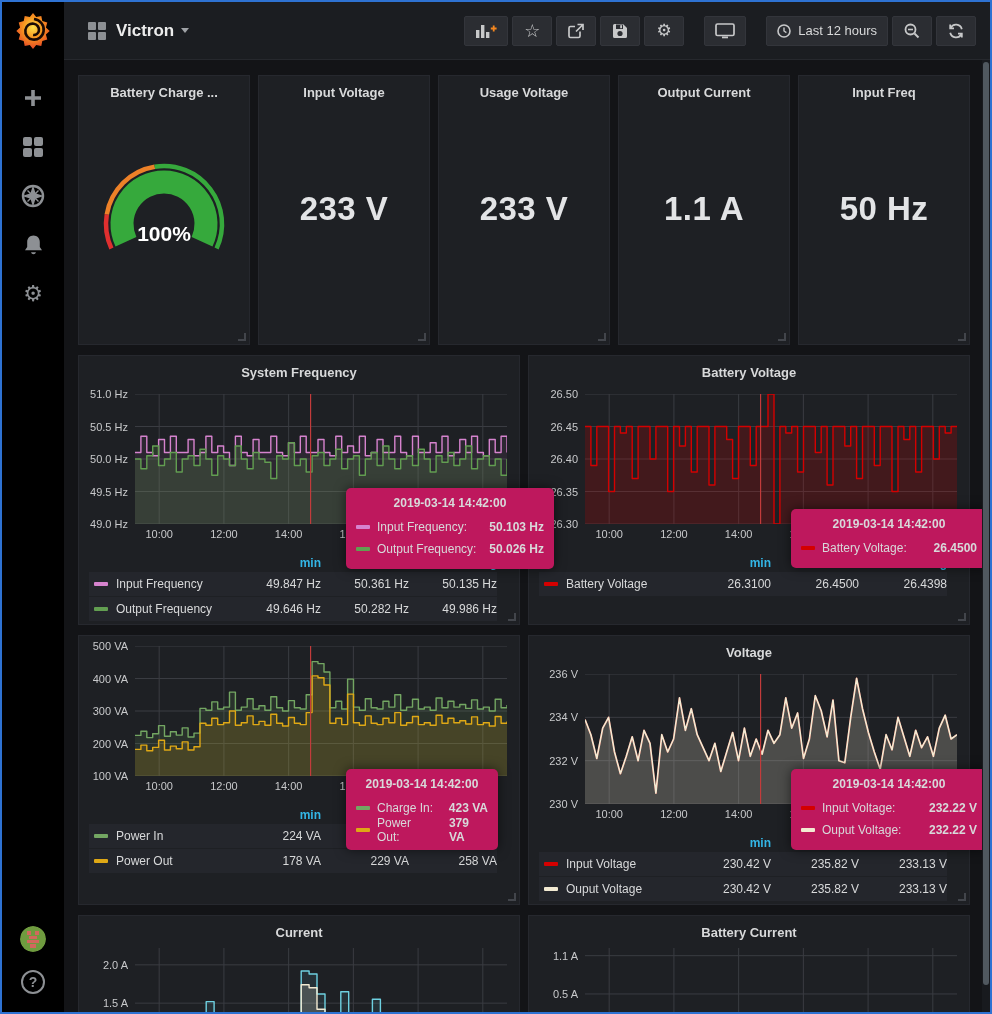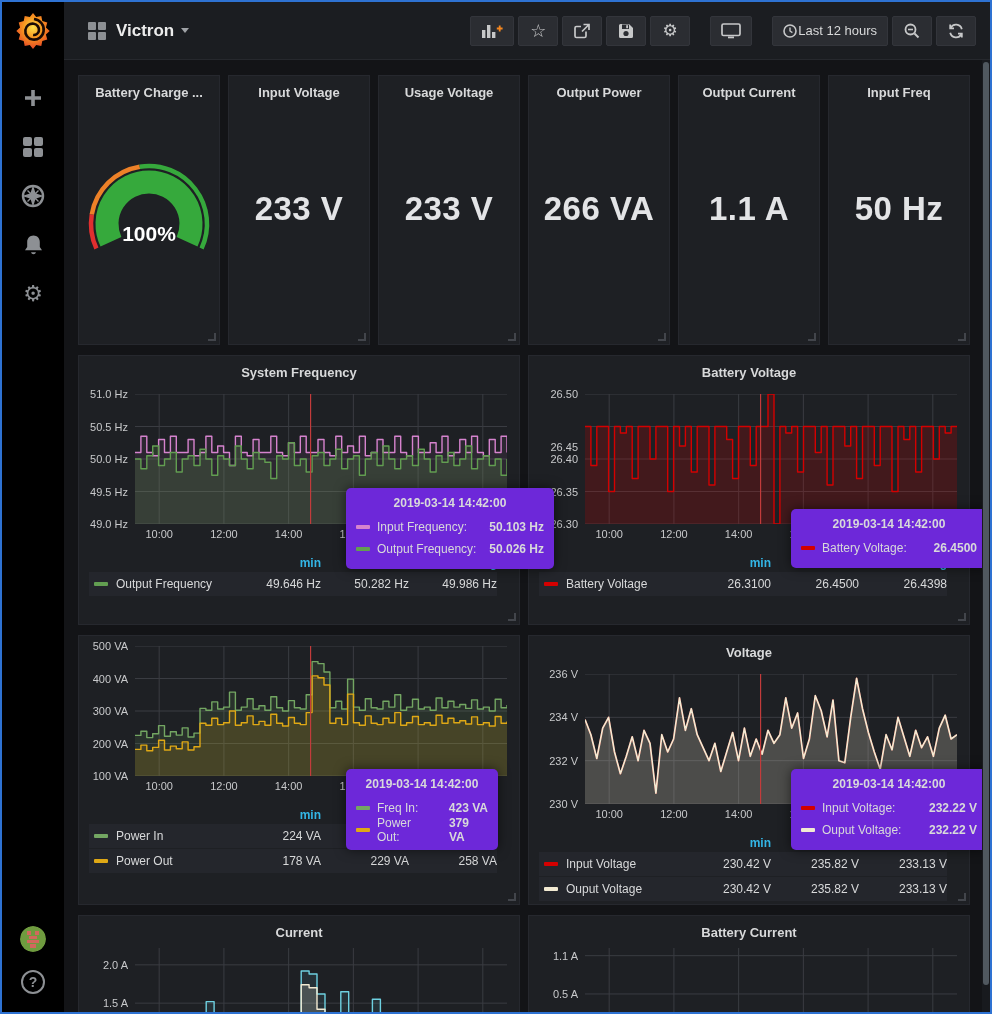--- a/index.html
+++ b/index.html
@@ -28,21 +28,21 @@
   .grid-icon i { background:#8d9094; border-radius:1px; }
   .dash-title { color:#ececec; font-size:17px; font-weight:700; cursor:pointer; display:flex; align-items:center; gap:7px; }
   .caret { width:0; height:0; border-left:4px solid transparent; border-right:4px solid transparent; border-top:5px solid #9fa2a6; }
   .nav-right { margin-left:auto; display:flex; align-items:center; padding-right:14px; }
   .nav-btn { height:30px; min-width:40px; padding:0 10px; margin-left:4px; background:#2b2d32; border:1px solid #33353b;
              border-radius:2px; display:flex; align-items:center; justify-content:center; color:#c7c8c9; cursor:pointer; }
   .nav-btn svg { display:block; }
   .nav-gap { width:16px; }
   .star-glyph { font-size:18px; line-height:18px; color:#c7c8c9; }
   .gear-glyph { font-size:17px; line-height:17px; color:#c7c8c9; }
-  .time-btn { gap:1px; font-size:13px; color:#d8d9da; white-space:nowrap; }
+  .time-btn { gap:7px; font-size:13px; color:#d8d9da; white-space:nowrap; }
 
   
   .scrollbar { position:fixed; top:60px; right:2px; bottom:2px; width:8px; background:#181a1e; z-index:6; }
   .scroll-thumb { position:absolute; top:2px; right:1px; width:6px; height:97%; background:#50585f; border-radius:3px; cursor:pointer; }
 
   
   .dashboard { position:fixed; left:64px; top:60px; right:10px; bottom:2px; overflow:hidden; padding:15px 12px 0 14px; }
   .row { display:flex; gap:8px; margin-bottom:10px; }
   .panel { position:relative; background:#1e2024; border:1px solid #26282e; height:270px; }
   .panel::after { content:""; position:absolute; right:3px; bottom:3px; width:6px; height:6px;
@@ -66,21 +66,21 @@
   .x-tick { position:absolute; transform:translateX(-50%); font-size:11px; color:#c8c9cb; top:1px; white-space:nowrap; }
   .legend { margin:9px 22px 0 10px; font-size:12px; }
   .legend-header { display:flex; justify-content:flex-end; height:18px; align-items:center; color:#33b5e5; font-weight:700; }
   .legend-header span { width:88px; text-align:right; }
   .legend-row { display:flex; align-items:center; height:24px; margin-bottom:1px; background:#24262c; padding-left:5px;
                 color:#d8d9da; cursor:pointer; }
   .swatch { width:14px; height:4px; border-radius:1px; margin-right:8px; flex:none; }
   .l-name { flex:1; text-align:left; }
   .l-val { width:88px; text-align:right; }
 
-  .g-tooltip { position:absolute; z-index:20; background:#6d28d9; border-radius:5px; padding:8px 10px 9px;
+  .g-tooltip { position:absolute; z-index:20; background:#be185d; border-radius:5px; padding:8px 10px 9px;
                box-shadow:0 0 12px rgba(0,0,0,.55); font-size:12px; color:#d8d9da; }
   .tt-time { text-align:center; font-weight:700; margin-bottom:6px; }
   .tt-row { display:flex; align-items:center; height:22px; }
   .tt-row .swatch { margin-right:7px; }
   .tt-val { margin-left:auto; font-weight:700; padding-left:12px; }
   #chart0 .g-tooltip { left:267px; top:132px; width:208px; }
   #chart1 .g-tooltip { left:262px; top:153px; width:196px; }
   #chart2 .g-tooltip { left:267px; top:133px; width:152px; }
   #chart3 .g-tooltip { left:262px; top:133px; width:196px; }
 
@@ -239,24 +239,20 @@
         </div>
       </div>
     </div>
     <div class="panel stat-panel">
       <div class="panel-title">Input Voltage</div>
       <div class="stat-value">233 V</div>
     </div>
     <div class="panel stat-panel">
       <div class="panel-title">Usage Voltage</div>
       <div class="stat-value">233 V</div>
-    </div>
-    <div class="panel stat-panel">
-      <div class="panel-title">Output Power</div>
-      <div class="stat-value">266 VA</div>
     </div>
     <div class="panel stat-panel">
       <div class="panel-title">Output Current</div>
       <div class="stat-value">1.1 A</div>
     </div>
     <div class="panel stat-panel">
       <div class="panel-title">Input Freq</div>
       <div class="stat-value">50 Hz</div>
     </div>
   </div>
@@ -301,20 +297,27 @@
           <div class="x-tick" style="left: 76.1%;">18:00</div>
           <div class="x-tick" style="left: 93.5%;">20:00</div>
         </div>
       <div class="legend">
           <div class="legend-header">
             <span>min</span>
             <span>max</span>
             <span>avg</span>
           </div>
           <div class="legend-row">
+            <span class="swatch" style="background: rgb(214, 131, 206);"></span>
+            <span class="l-name">Input Frequency</span>
+            <span class="l-val">49.847 Hz</span>
+            <span class="l-val">50.361 Hz</span>
+            <span class="l-val">50.135 Hz</span>
+          </div>
+          <div class="legend-row">
             <span class="swatch" style="background: rgb(98, 158, 81);"></span>
             <span class="l-name">Output Frequency</span>
             <span class="l-val">49.646 Hz</span>
             <span class="l-val">50.282 Hz</span>
             <span class="l-val">49.986 Hz</span>
           </div>
         </div>
       <div class="g-tooltip">
           <div class="tt-time">2019-03-14 14:42:00</div>
           <div class="tt-row">
@@ -327,21 +330,21 @@
             <span>Output Frequency:</span>
             <span class="tt-val">50.026 Hz</span>
           </div>
         </div>
     </div>
     <div class="panel chart-panel" id="chart1">
       <div class="panel-title"><span>Battery Voltage</span></div>
       <div class="graph-area">
         <div class="y-labels">
             <div class="y-tick" style="top: 0%;">26.50</div>
-            <div class="y-tick" style="top: 25%; margin-top: 20px;">26.45</div>
+            <div class="y-tick" style="top: 25%;">26.45</div>
             <div class="y-tick" style="top: 50%;">26.40</div>
             <div class="y-tick" style="top: 75%;">26.35</div>
             <div class="y-tick" style="top: 100%;">26.30</div>
           </div>
         <div class="plot">
             <svg viewBox="0 0 372 130" width="372" height="130" preserveAspectRatio="none">
               <line x1="0" x2="372" y1="0" y2="0" stroke="#3a3c42" stroke-width="1"></line>
               <line x1="0" x2="372" y1="32.500000000000576" y2="32.500000000000576" stroke="#3a3c42" stroke-width="1"></line>
               <line x1="0" x2="372" y1="65.00000000000115" y2="65.00000000000115" stroke="#3a3c42" stroke-width="1"></line>
               <line x1="0" x2="372" y1="97.49999999999942" y2="97.49999999999942" stroke="#3a3c42" stroke-width="1"></line>
@@ -448,21 +451,21 @@
             <span class="l-name">Power Out</span>
             <span class="l-val">178 VA</span>
             <span class="l-val">229 VA</span>
             <span class="l-val">258 VA</span>
           </div>
         </div>
       <div class="g-tooltip">
           <div class="tt-time">2019-03-14 14:42:00</div>
           <div class="tt-row">
             <span class="swatch" style="background: rgb(115, 166, 98);"></span>
-            <span>Freq In:</span>
+            <span>Charge In:</span>
             <span class="tt-val">423 VA</span>
           </div>
           <div class="tt-row">
             <span class="swatch" style="background: rgb(223, 168, 21);"></span>
             <span>Power Out:</span>
             <span class="tt-val">379 VA</span>
           </div>
         </div>
     </div>
     <div class="panel chart-panel" id="chart3">

